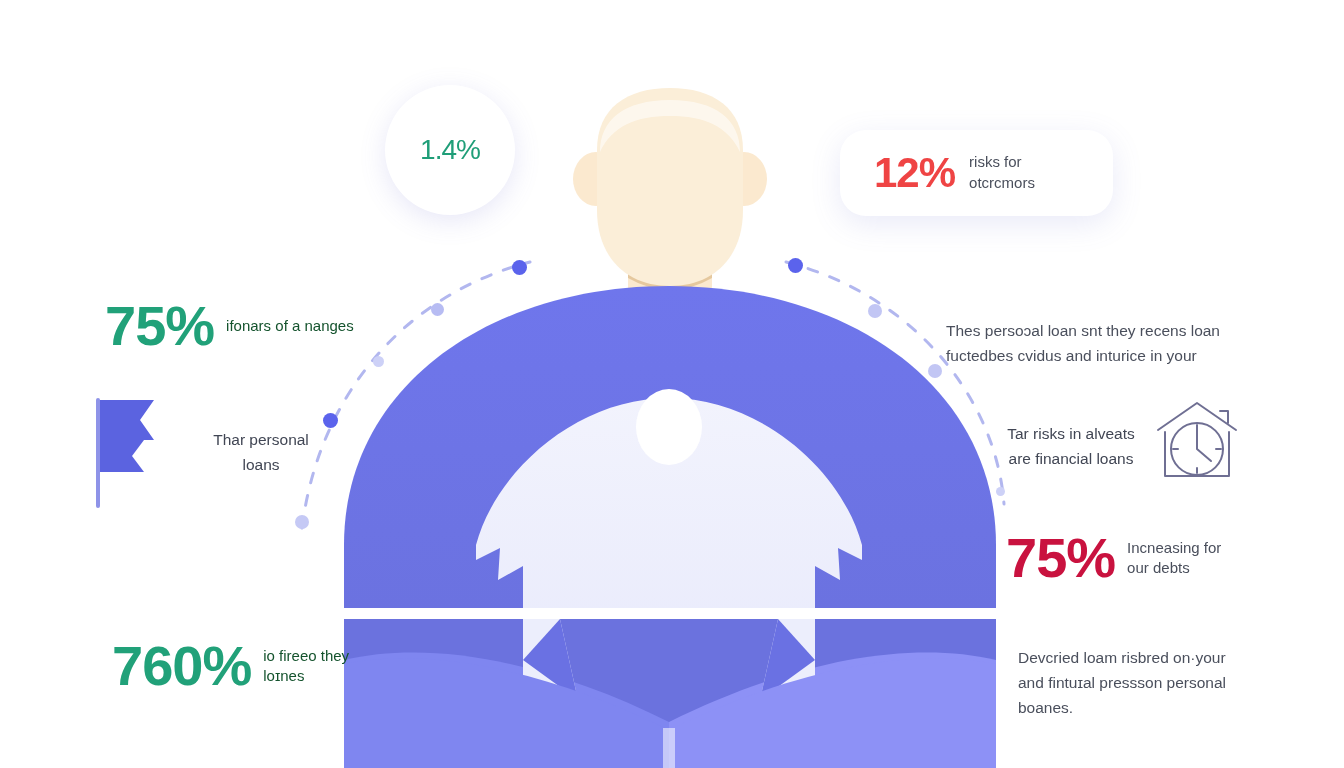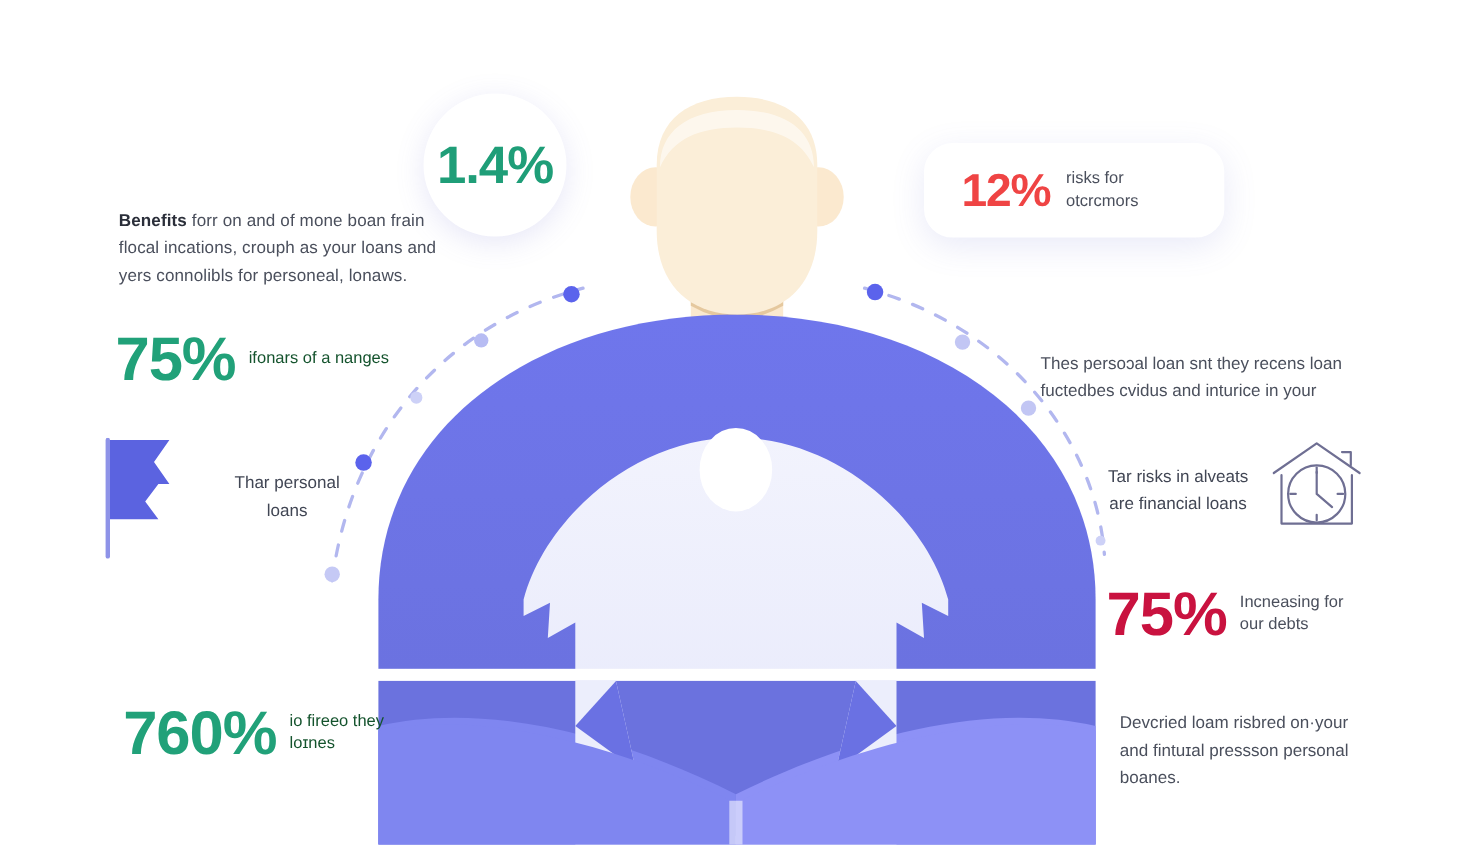--- a/index.html
+++ b/index.html
@@ -75,22 +75,22 @@
     position: absolute;
     width: 130px; height: 130px;
     border-radius: 50%;
     background: #ffffff;
     box-shadow: 0 6px 26px rgba(110,115,210,.17);
     display: flex;
     align-items: center;
     justify-content: center;
   }
   .badge-circle .num {
-    font-size: 48px;
-    font-weight: 700;
+    font-size: 28px;
+    font-weight: 400;
     color: #1f9e78;
     letter-spacing: -1px;
   }
 
   
   .badge-card {
     position: absolute;
     border-radius: 26px;
     background: #ffffff;
     box-shadow: 0 8px 30px rgba(110,115,210,.15);
@@ -213,23 +213,20 @@
   <div class="dot" style="left:431px;top:303px;width:13px;height:13px;background:#b7bcf3;"></div>
   <div class="dot" style="left:373px;top:356px;width:11px;height:11px;background:#cdd1f7;"></div>
   <div class="dot" style="left:323px;top:413px;width:15px;height:15px;background:#5b63ec;"></div>
   <div class="dot" style="left:295px;top:515px;width:14px;height:14px;background:#c5c9f5;"></div>
 
   <div class="dot" style="left:788px;top:258px;width:15px;height:15px;background:#5b63ec;"></div>
   <div class="dot" style="left:868px;top:304px;width:14px;height:14px;background:#c2c6f4;"></div>
   <div class="dot" style="left:928px;top:364px;width:14px;height:14px;background:#c2c6f4;"></div>
   <div class="dot" style="left:996px;top:487px;width:9px;height:9px;background:#cdd1f7;"></div>
 
-  <div class="para" style="left:108px; top:188px; width:318px;">
-    <b>Benefits</b><span> forr on and of mone boan frain flocal incations, crouph as your loans and yers connolibls for personeal, lonaws.</span>
-  </div>
 
   <div class="badge-circle" style="left:385px; top:85px;">
     <span class="num">1.4%</span>
   </div>
 
   <div class="badge-card" style="left:840px; top:130px;">
     <span class="num">12%</span>
     <span class="cap">risks for otcrcmors</span>
   </div>
 

